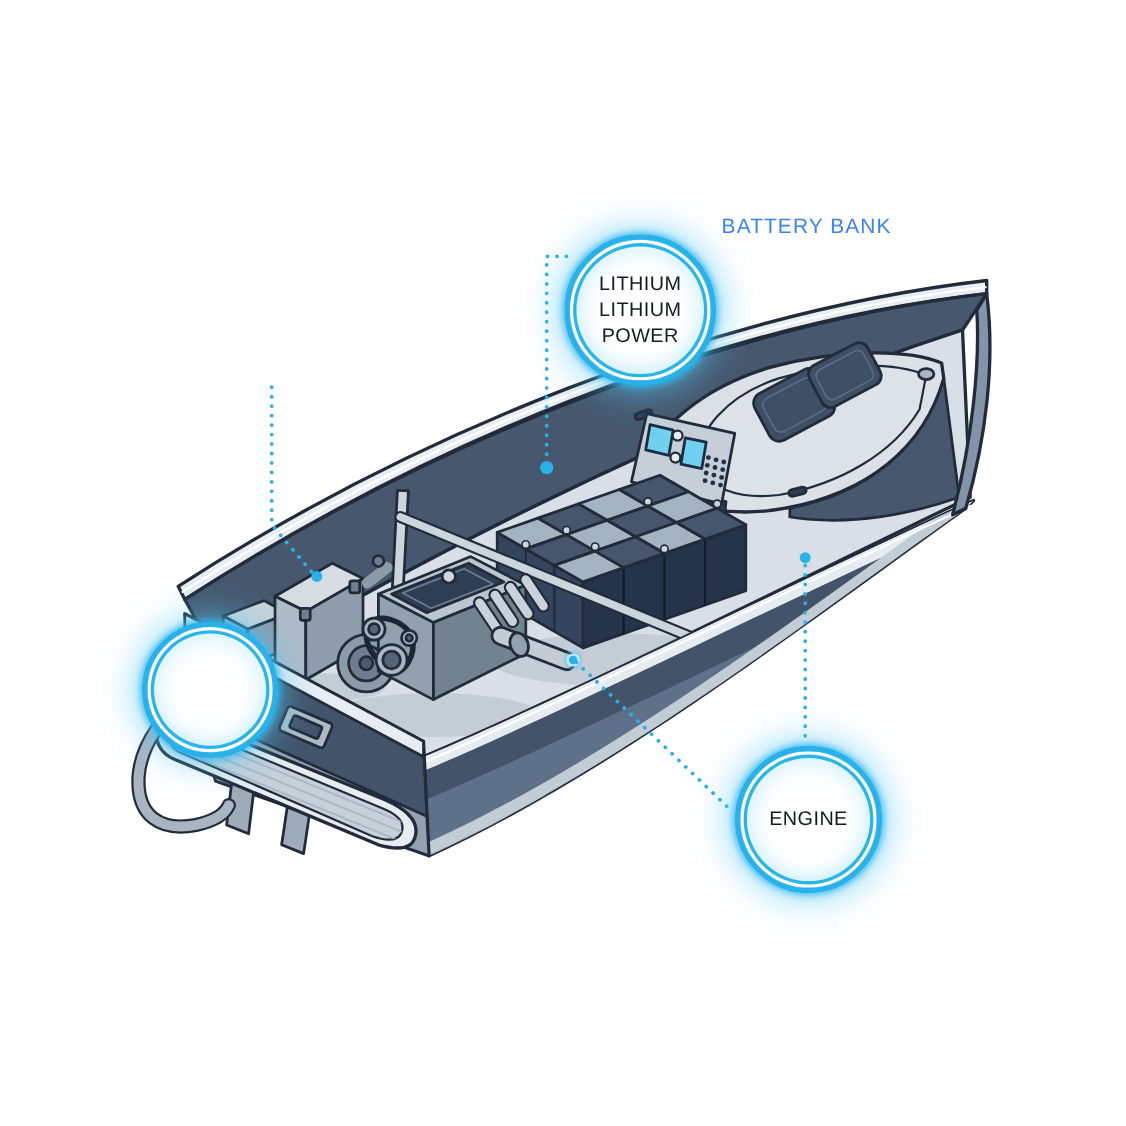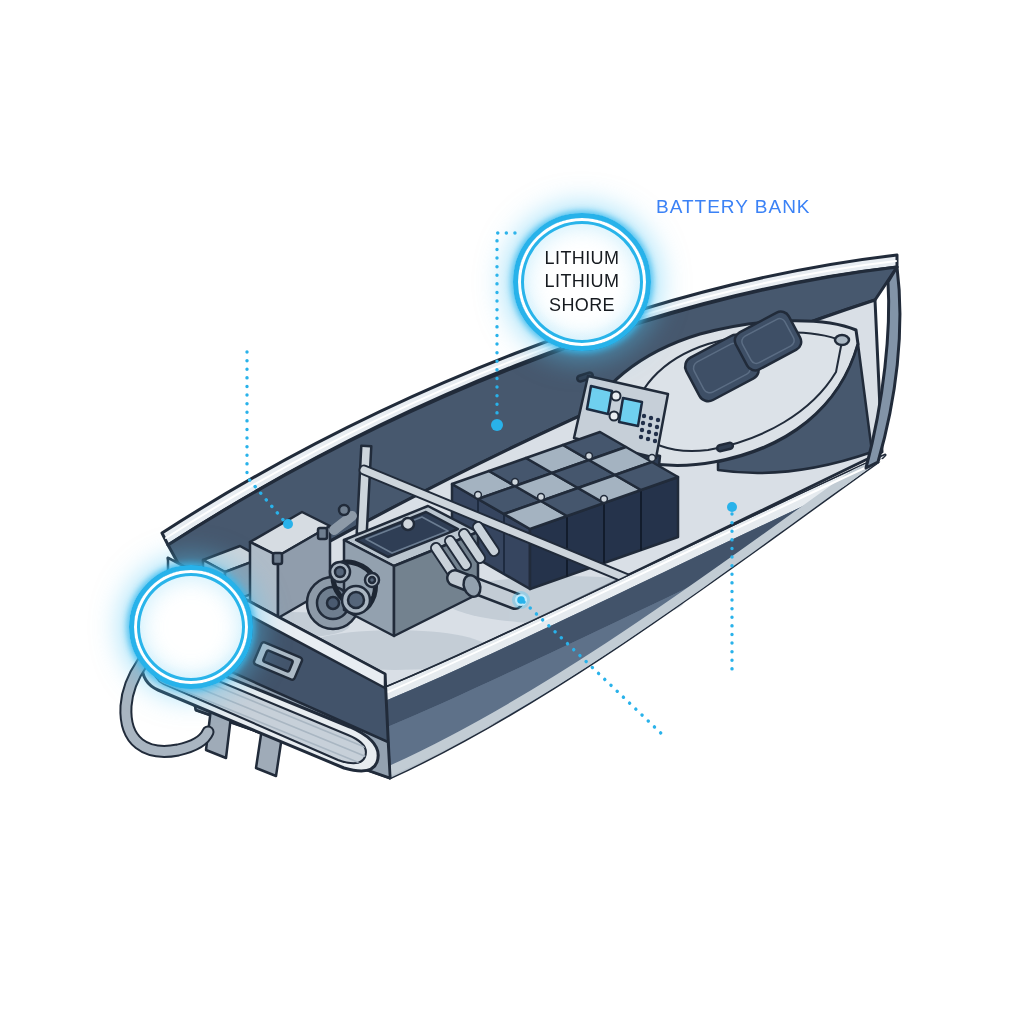--- a/index.html
+++ b/index.html
@@ -255,20 +255,25 @@
   </g>
 </svg>
 
   <div class="callout" style="left:129px;top:565px;width:114px;height:114px;"></div>
 
 
   <div class="callout" style="left:513px;top:169px;width:128px;height:128px;margin-top:44px;">
     <div>
       <span class="lbl">LITHIUM</span>
       <span class="lbl">LITHIUM</span>
-      <span class="lbl">SHORE</span>
+      <span class="lbl">POWER</span>
     </div>
   </div>
 
+  <div class="callout" style="left:668px;top:678px;width:124px;height:124px;">
+    <div>
+      <span class="lbl">ENGINE</span>
+    </div>
+  </div>
 
   <div class="floating-label" style="left:656px;top:196px;">BATTERY BANK</div>
 
 </div>
 
 </body></html>

